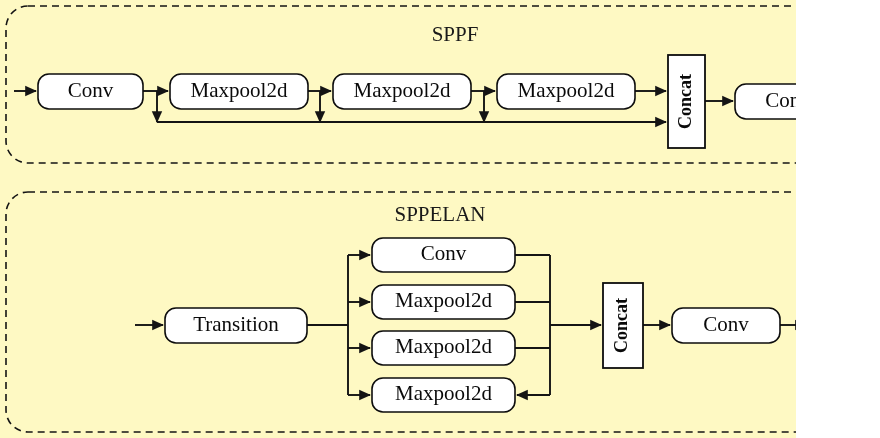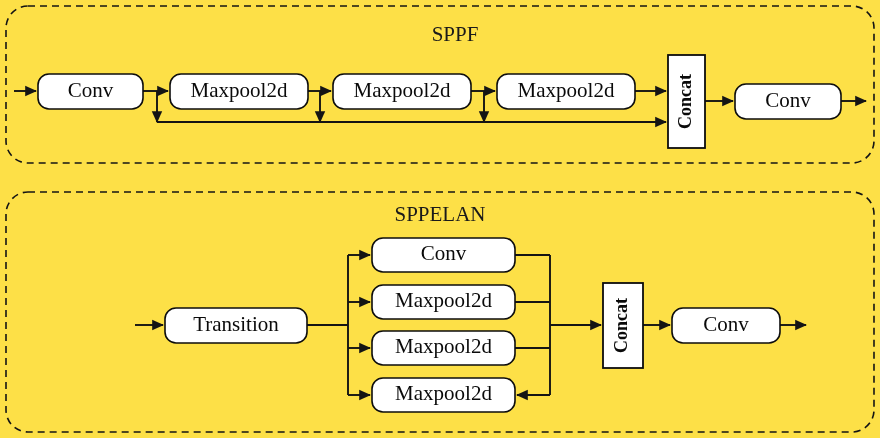--- a/index.html
+++ b/index.html
@@ -2,23 +2,23 @@
 <html><head>
 <meta charset="utf-8">
 <style>
   html, body {
     margin: 0;
     padding: 0;
     background: #ffffff;
   }
   #canvas {
     position: relative;
-    width: 880px;
+    width: 796px;
     height: 438px;
-    background: #fde047;
+    background: #fef9c3;
     font-family: "Liberation Serif", "DejaVu Serif", serif;
     overflow: hidden;
   }
   svg.layer {
     position: absolute;
     left: 0;
     top: 0;
     width: 880px;
     height: 438px;
   }

